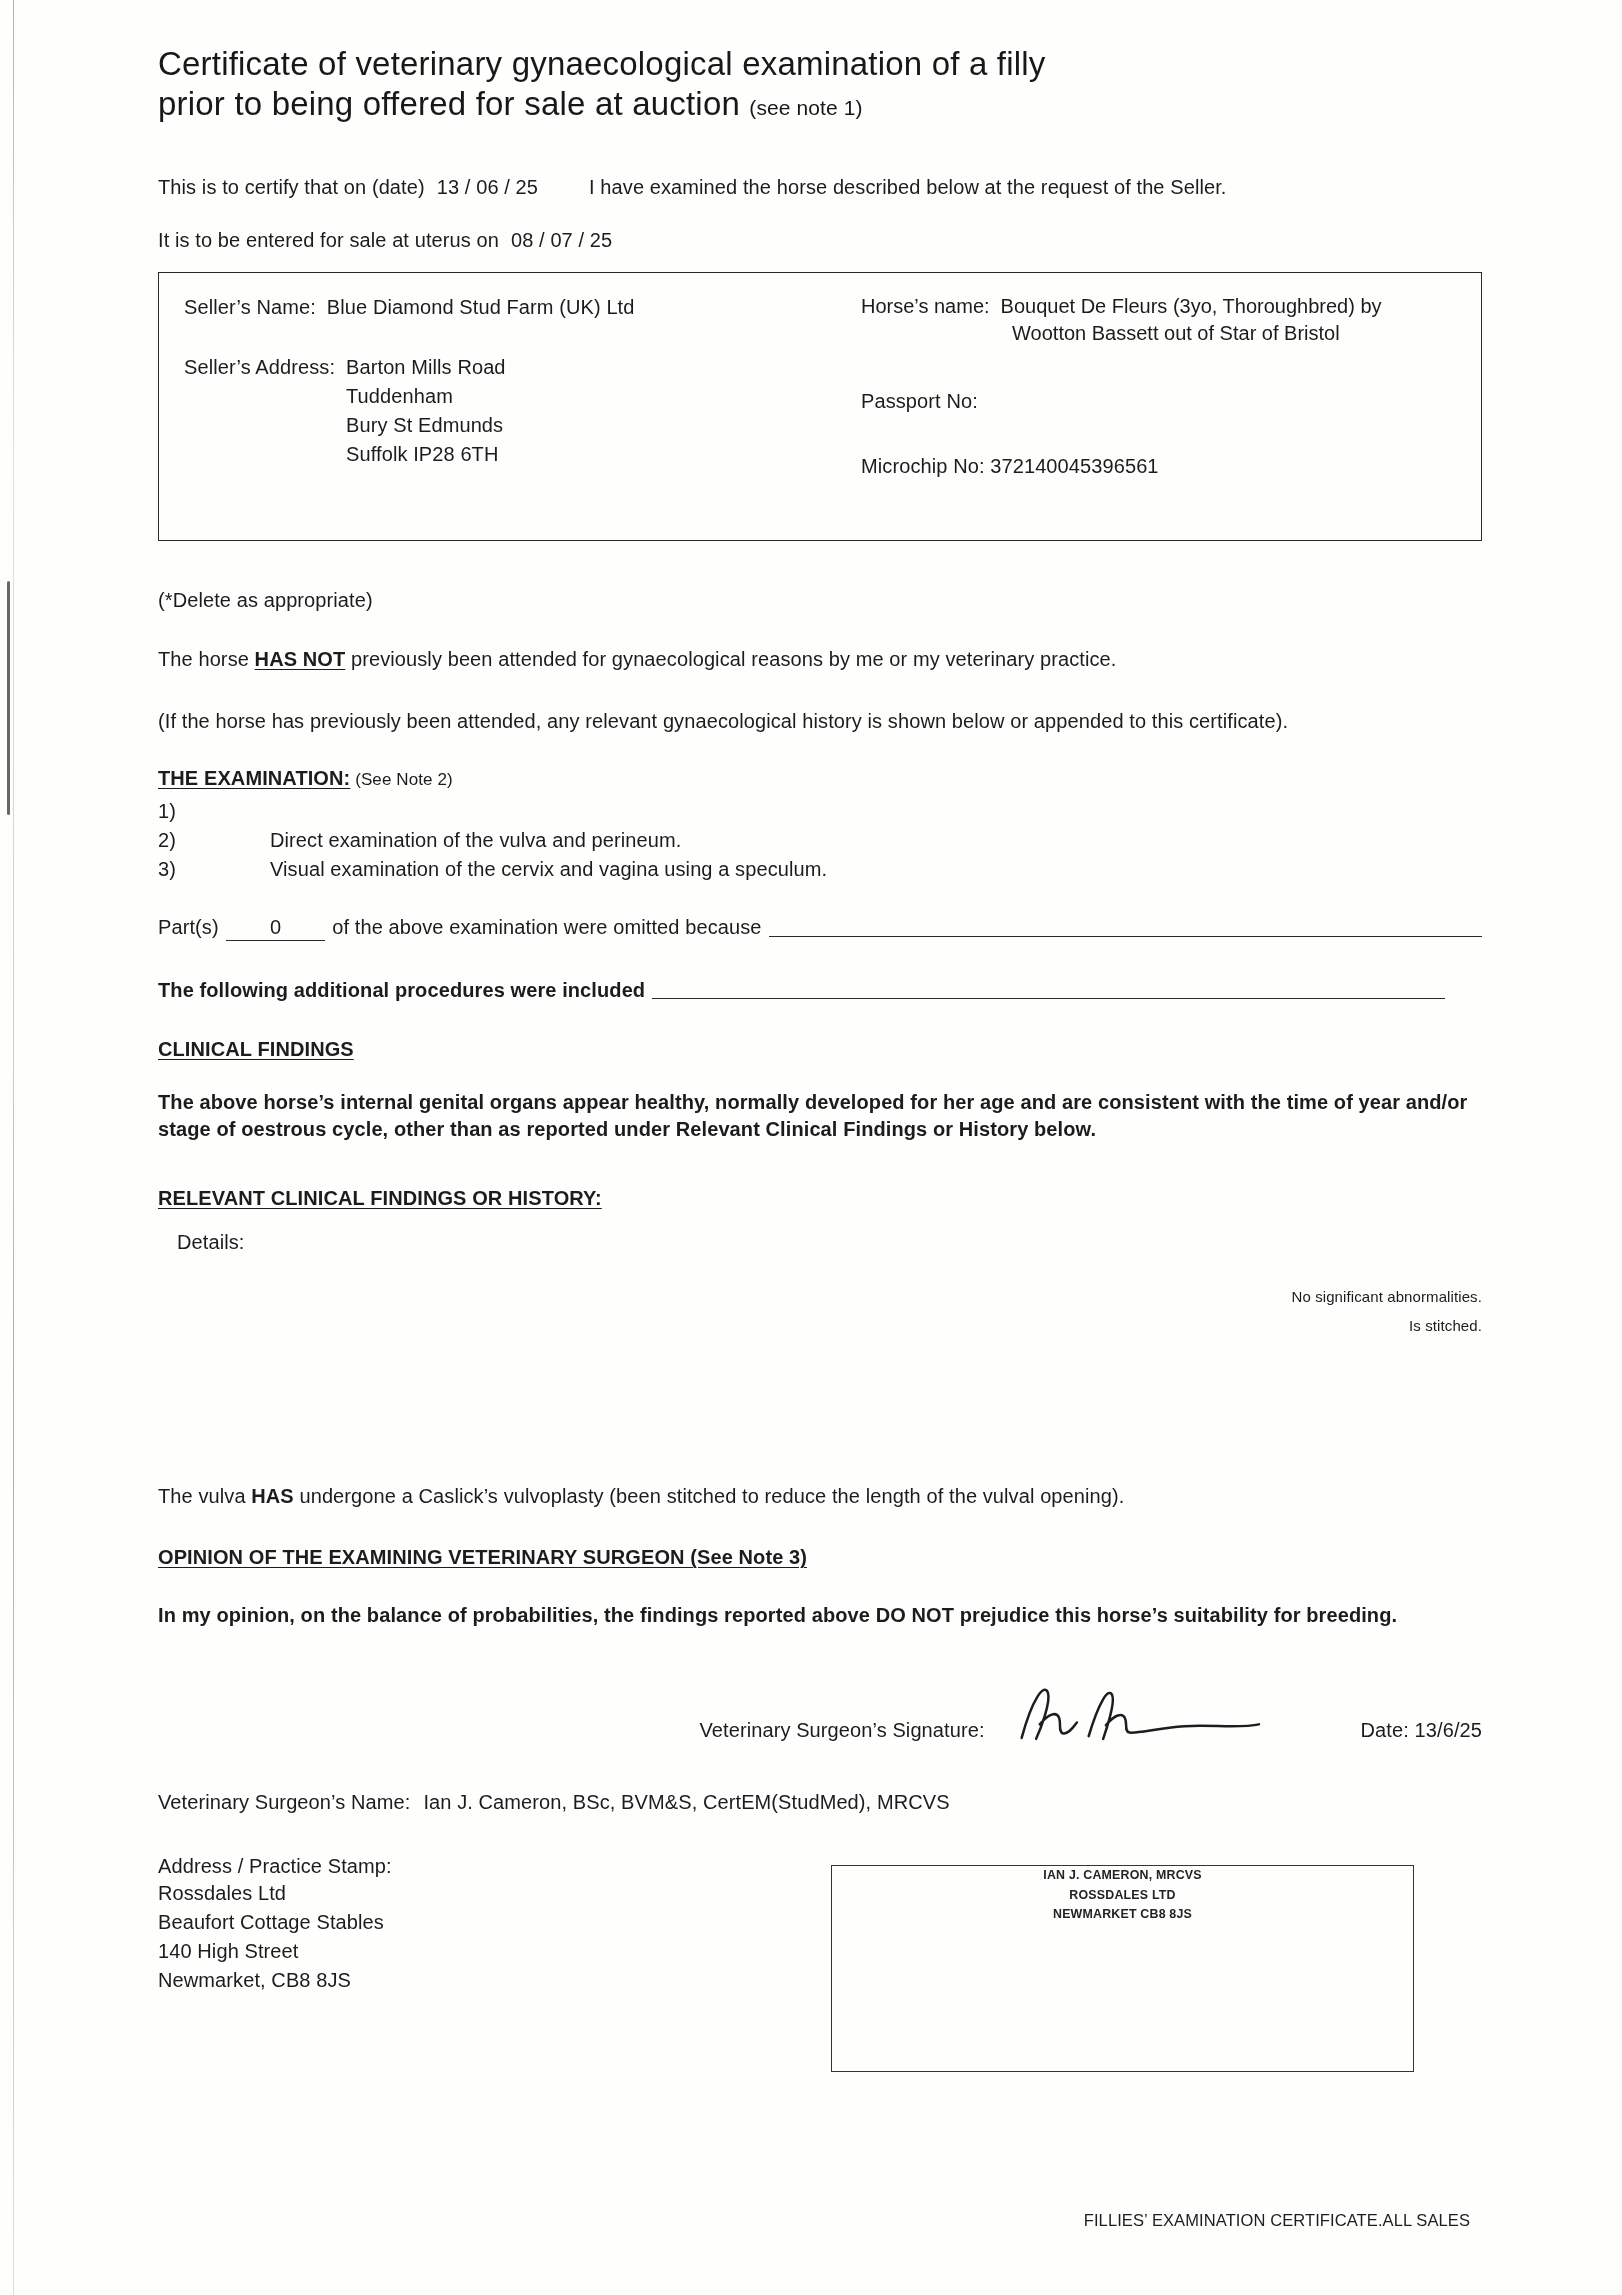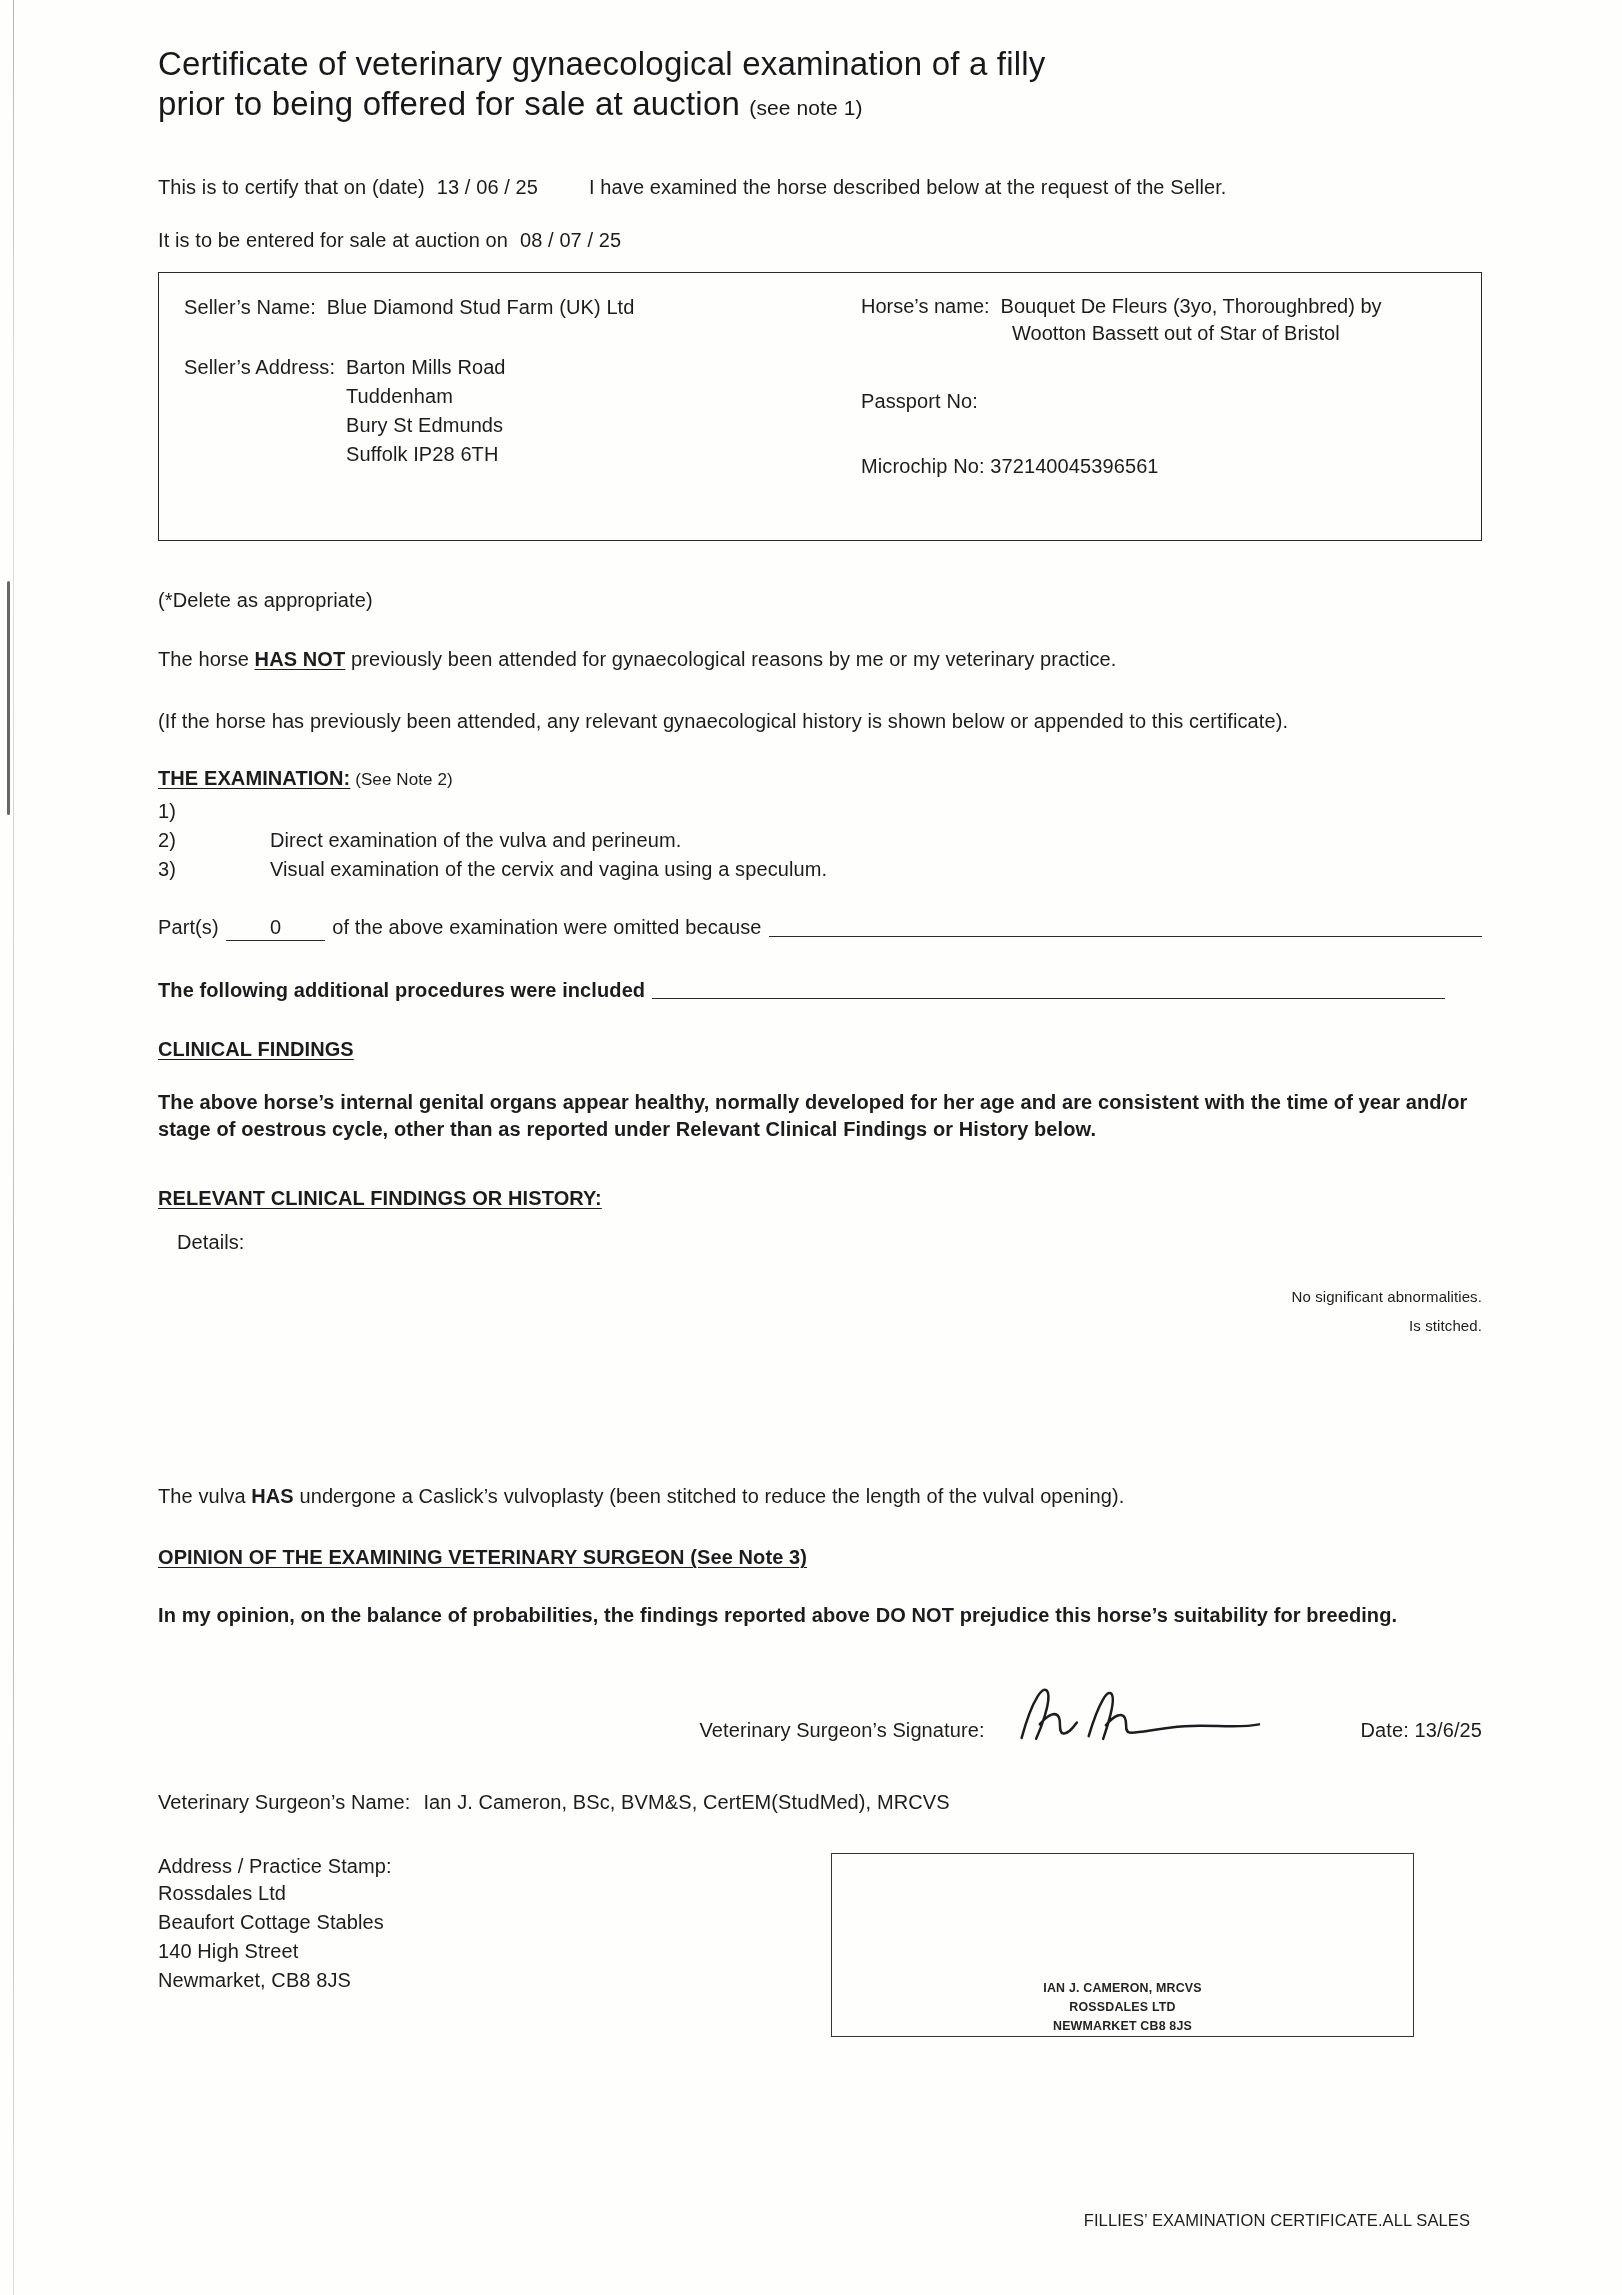--- a/index.html
+++ b/index.html
@@ -81,22 +81,22 @@
 
   .name-line { margin-top:46px; }
   .name-value { margin-left:13px; }
 
   .addr-stamp-row { margin-top:38px; display:flex; }
   .practice-addr { flex:0 0 673px; }
   .practice-addr .addr-label { font-size:20px; line-height:26px; letter-spacing:0.1px; }
   .practice-lines { font-size:20px; line-height:29px; letter-spacing:0.1px; }
   .overleaf-note { margin-top:28.5px; font-size:20px; letter-spacing:0.1px; }
   .stamp-box {
-    flex:0 0 583px; height:184px; border:1.4px solid #343436;
-    display:flex; align-items:flex-end; justify-content:center;
+    flex:0 0 583px; height:207px; border:1.4px solid #343436;
+    display:flex; align-items:flex-start; justify-content:center;margin-top:12px;
   }
   .stamp-lines { text-align:center; font-size:12.4px; font-weight:700; line-height:1.55; letter-spacing:0.2px; color:#232325; }
 
   .footer-label {
     position:absolute; top:2211px; right:152px;
     font-size:16.5px; letter-spacing:0.1px; color:#1d1d1f;
   }
 </style>
 </head>
 <body>
@@ -111,21 +111,21 @@
       <span>Certificate of veterinary gynaecological examination of a filly</span><br>
       <span>prior to being offered for sale at auction</span>
       <span class="title-note">(see note 1)</span>
     </h1>
 
     <p class="t certify-line nowrap">
       <span>This is to certify that on (date)</span><span class="certify-date">13 / 06 / 25</span><span class="certify-post">I have examined the horse described below at the request of the Seller.</span>
     </p>
 
     <p class="t auction-line">
-      <span>It is to be entered for sale at auction on</span><span class="auction-date">08 / 07 / 25</span>
+      <span>It is to be entered for sale at uterus on</span><span class="auction-date">08 / 07 / 25</span>
     </p>
 
     <div class="seller-box">
       <div class="col-left">
         <div class="pair">
           <span>Seller’s Name:</span>
           <span>Blue Diamond Stud Farm (UK) Ltd</span>
         </div>
         <div class="addr-pair">
           <span>Seller’s Address:</span>

